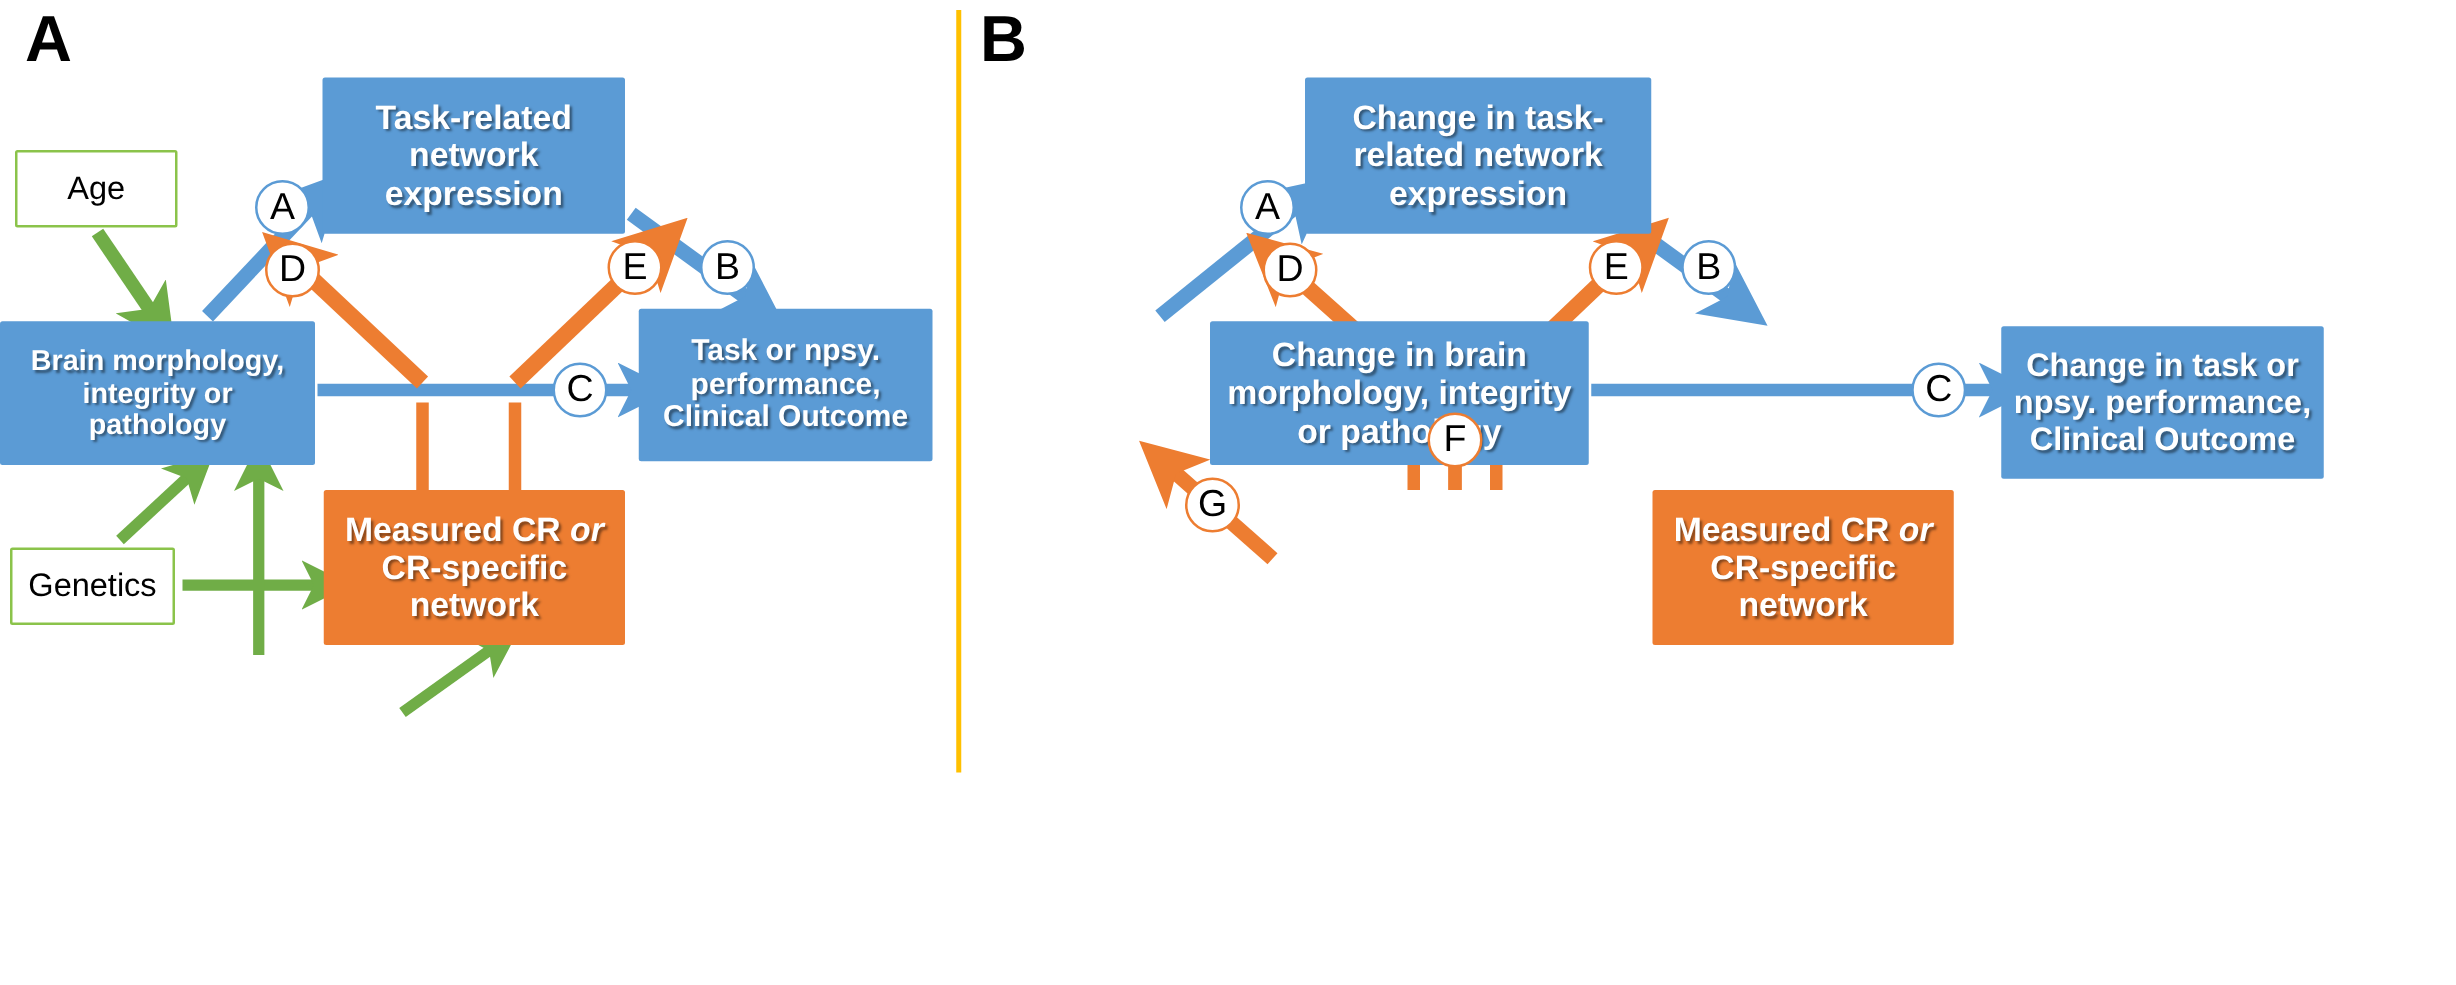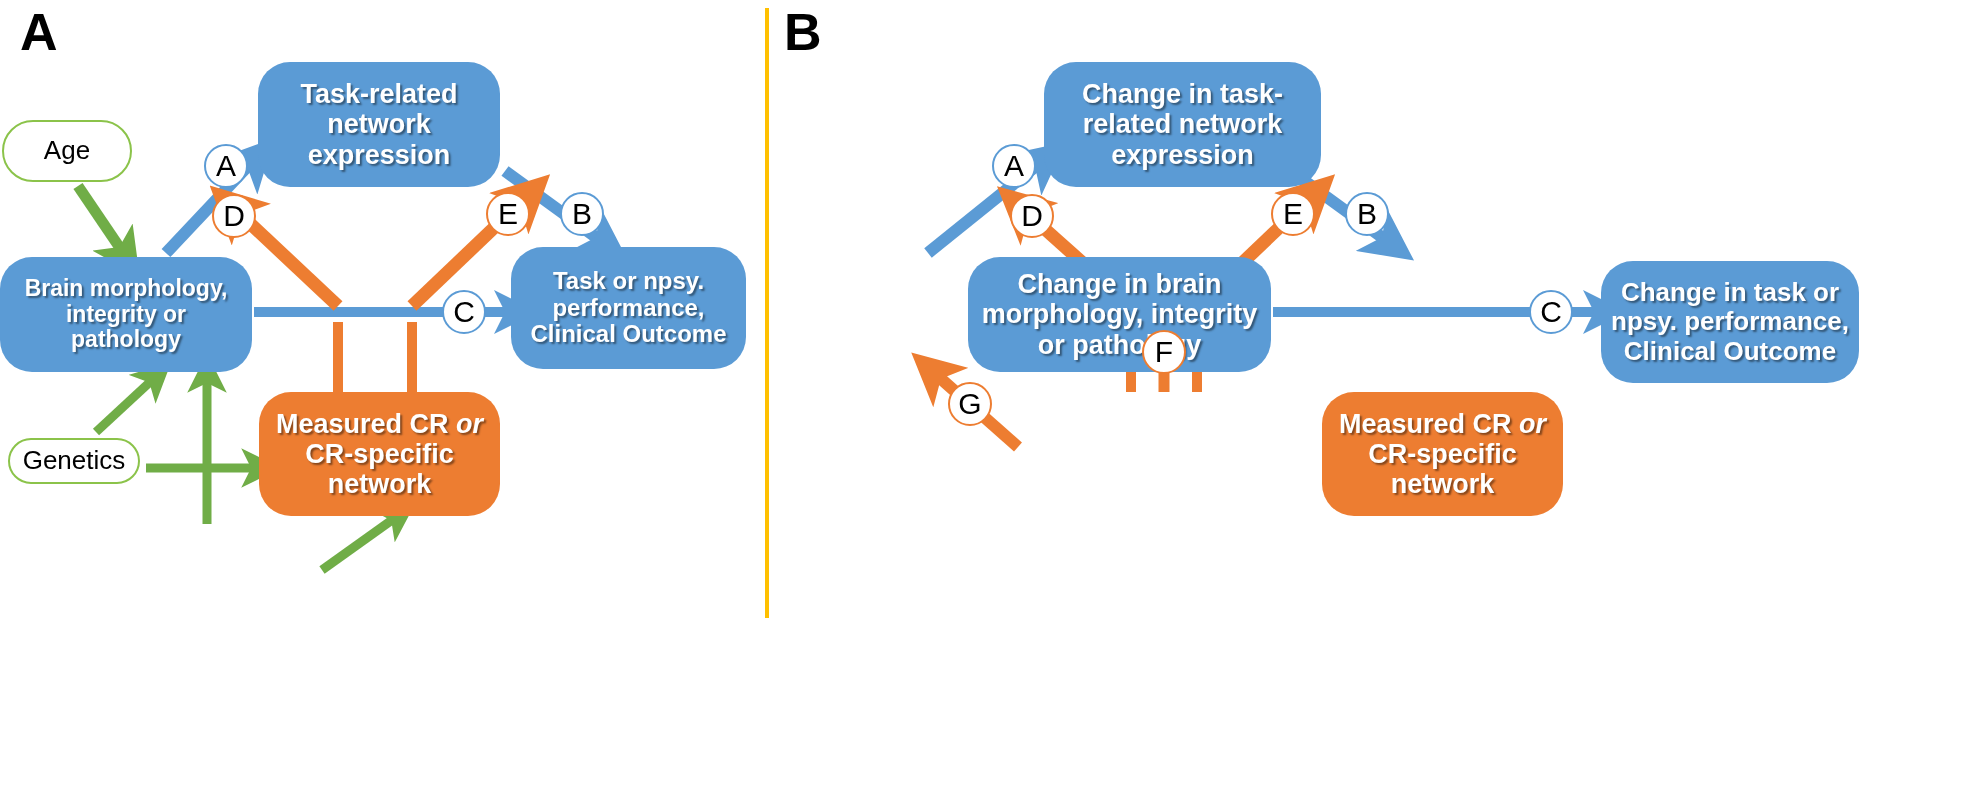--- a/index.html
+++ b/index.html
@@ -24,21 +24,21 @@
     width: 1965px;
     height: 788px;
   }
   .node {
     position: absolute;
     box-sizing: border-box;
     display: flex;
     align-items: center;
     justify-content: center;
     text-align: center;
-    border-radius: 32px;
+    border-radius: 2px;
     line-height: 1.12;
     z-index: 5;
   }
   .node-blue {
     background: #5B9BD5;
     color: #ffffff;
     font-weight: bold;
     text-shadow: 2px 2px 2px rgba(0,0,0,0.45);
   }
   .node-orange {
@@ -143,41 +143,41 @@
     <line x1="1164" y1="392" x2="1164" y2="327" stroke="#ED7D31" stroke-width="11" marker-end="url(#ah-orange)"></line>
 
     <line x1="1018" y1="447" x2="940" y2="378" stroke="#ED7D31" stroke-width="12" marker-end="url(#ah-orange)"></line>
   </svg>
 
   <div class="divider" style="left:765px; top:8px; width:4px; height:610px;"></div>
 
   <div class="panel-label" style="left:20px; top:2px;">A</div>
   <div class="panel-label" style="left:784px; top:2px;">B</div>
 
-  <div class="node node-green" style="left:2px; top:120px; width:130px; height:62px; font-size:26px;">
+  <div class="node node-green" style="left:12px; top:120px; width:130px; height:62px; font-size:26px;">
     <span>Age</span>
   </div>
 
   <div class="node node-blue" style="left:0px; top:257px; width:252px; height:115px; font-size:23px;">
     <span>Brain morphology,<br>integrity or<br>pathology</span>
   </div>
 
   <div class="node node-blue" style="left:258px; top:62px; width:242px; height:125px; font-size:27px;">
     <span>Task-related<br>network<br>expression</span>
   </div>
 
   <div class="node node-blue" style="left:511px; top:247px; width:235px; height:122px; font-size:24px;">
     <span>Task or npsy.<br>performance,<br>Clinical Outcome</span>
   </div>
 
   <div class="node node-orange" style="left:259px; top:392px; width:241px; height:124px; font-size:27px;">
     <span>Measured CR <i>or</i><br>CR-specific<br>network</span>
   </div>
 
-  <div class="node node-green" style="left:8px; top:438px; width:132px; height:46px; font-size:26px;">
+  <div class="node node-green" style="left:8px; top:438px; width:132px; height:62px; font-size:26px;">
     <span>Genetics</span>
   </div>
 
 
   <div class="edge-badge badge-blue" style="left:204px; top:144px;">A</div>
   <div class="edge-badge badge-blue" style="left:560px; top:192px;">B</div>
   <div class="edge-badge badge-blue" style="left:442px; top:290px;">C</div>
   <div class="edge-badge badge-orange" style="left:212px; top:194px;">D</div>
   <div class="edge-badge badge-orange" style="left:486px; top:192px;">E</div>
 

